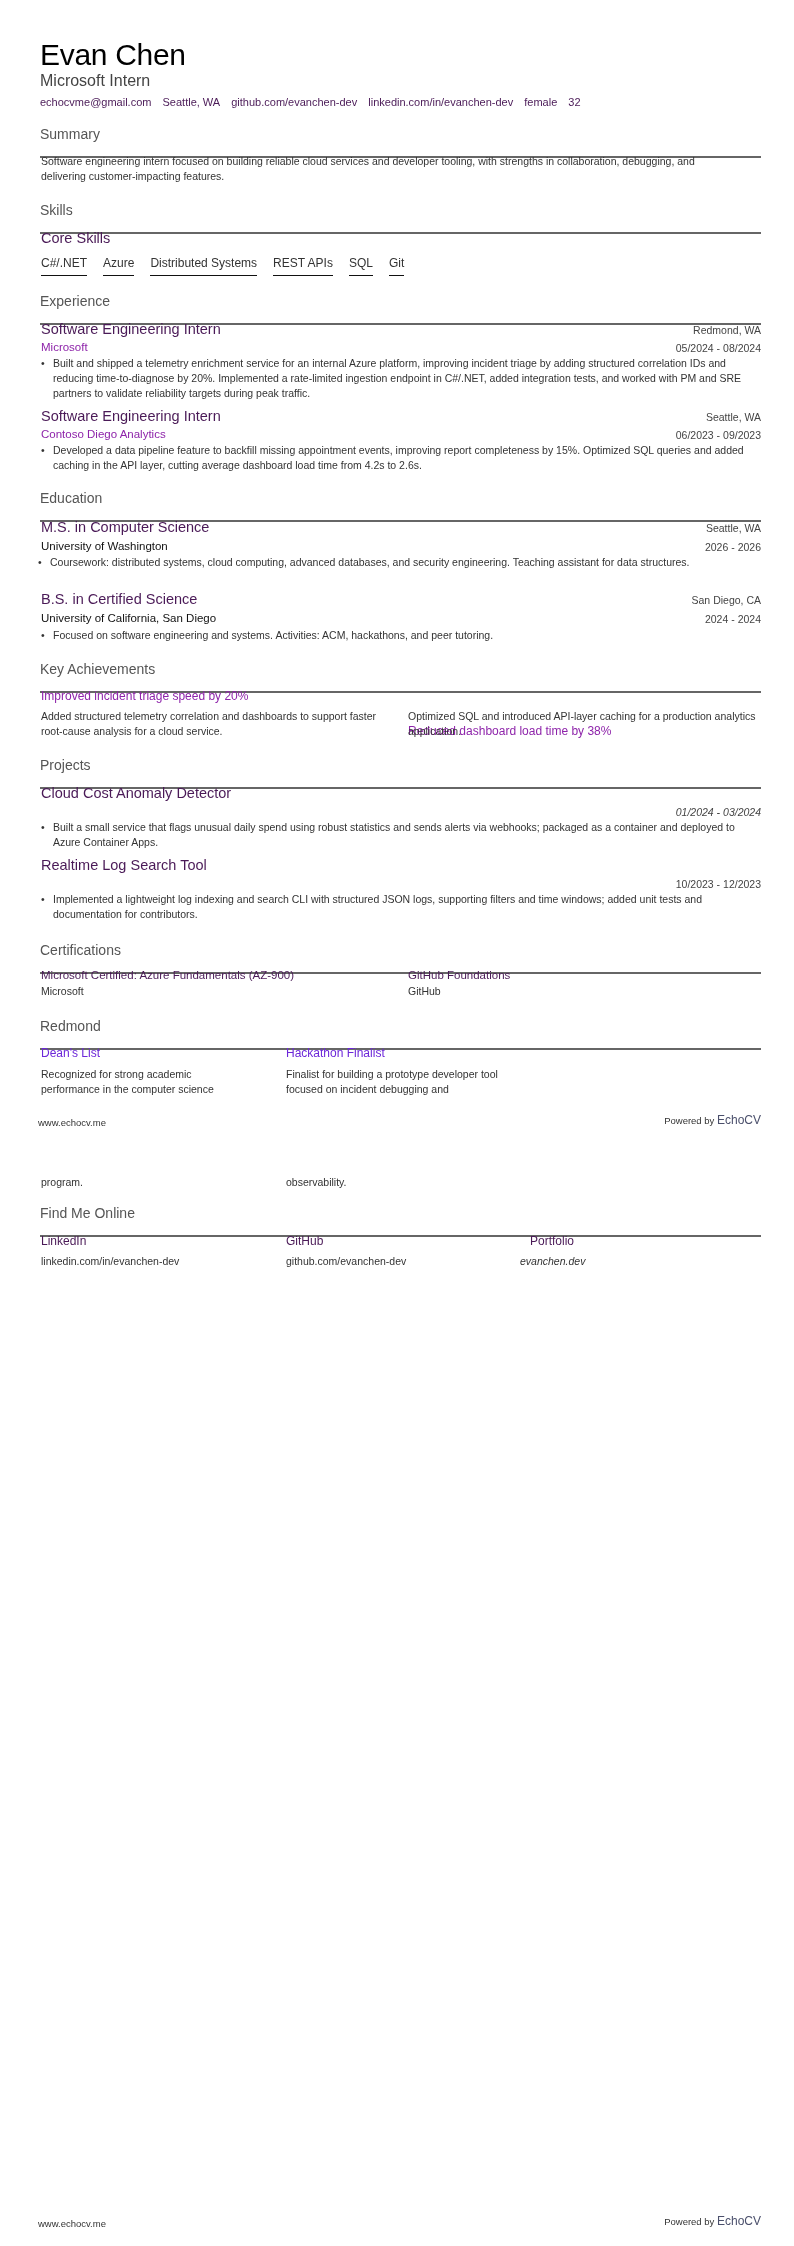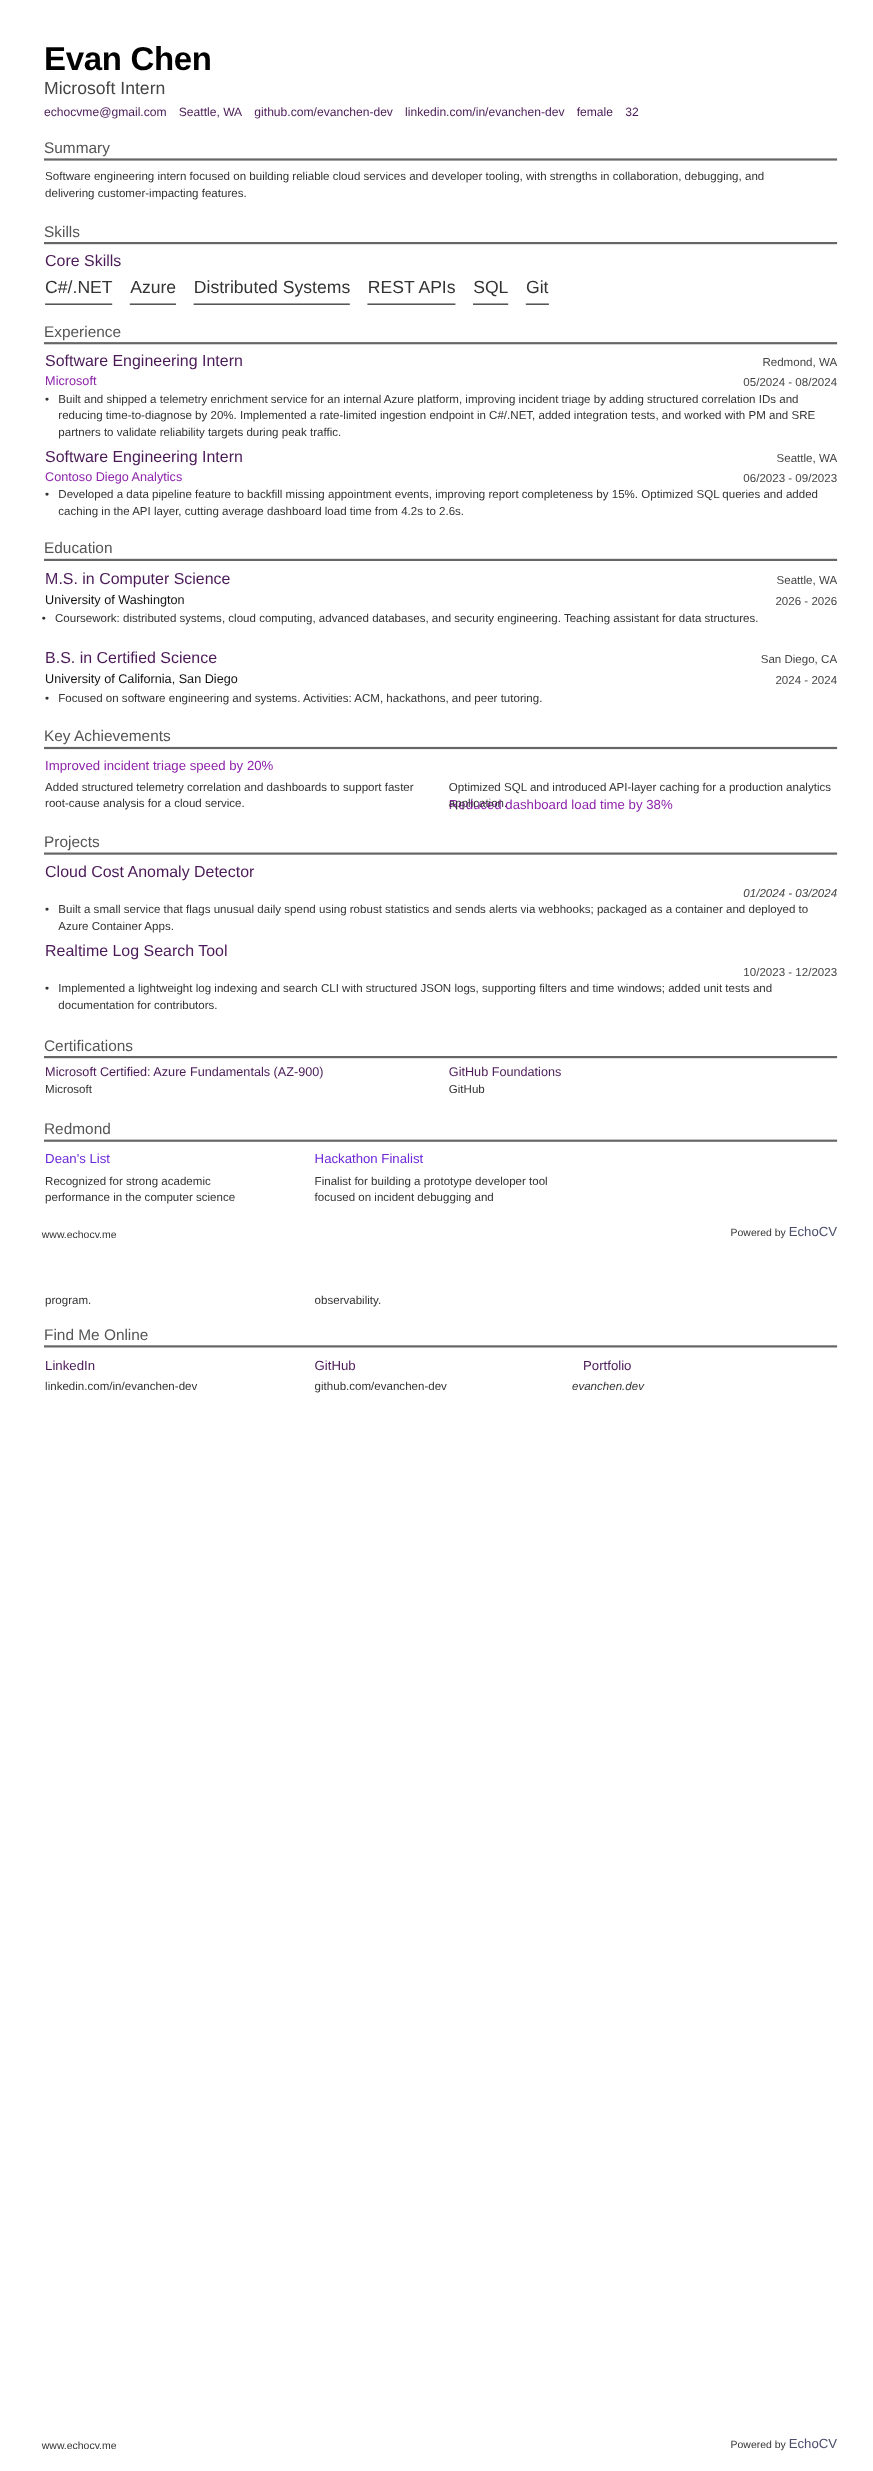--- a/index.html
+++ b/index.html
@@ -1,32 +1,32 @@
 <!DOCTYPE html>
 <html><head>
 <meta charset="utf-8">
 <style>
   * { box-sizing: border-box; margin: 0; padding: 0; }
   html, body { width: 794px; background: #ffffff; }
   body { font-family: "Liberation Sans", sans-serif; color: #333; position: relative; height: 2246px; }
-  .name { font-size: 30px; font-weight: bold; color: #000; position: absolute; top: 38px; left: 40px; letter-spacing: -0.3px; }
+  .name { font-size: 30px; font-weight: normal; color: #000; position: absolute; top: 38px; left: 40px; letter-spacing: -0.3px; }
   .title { font-size: 16px; color: #444; position: absolute; top: 72px; left: 40px; }
   .contacts { position: absolute; top: 96px; left: 40px; font-size: 11px; color: #4a1a57; white-space: nowrap; }
   .contacts span { margin-right: 8px; }
-  .section-h { position: absolute; left: 40px; width: 721px; font-size: 14px; color: #555; border-bottom: 2px solid #666; padding-bottom: 2px; }
+  .section-h { position: absolute; left: 40px; width: 721px; font-size: 14px; color: #555; border-bottom: 2px solid #666; padding-bottom: 14px; }
   .txt { font-size: 10.5px; color: #333; line-height: 15px; }
   .abs { position: absolute; }
   .item-title { font-size: 14.5px; color: #4a1a57; }
   .org { font-size: 11.5px; color: #8e24aa; }
   .org-dark { font-size: 11.5px; color: #111; }
   .right { position: absolute; right: 33px; font-size: 10.5px; color: #444; text-align: right; }
   ul.bul { list-style: none; }
   ul.bul li { position: relative; padding-left: 12px; font-size: 10.5px; line-height: 15px; color: #333; }
   ul.bul li::before { content: "•"; position: absolute; left: 0; top: 0; }
-  .skill { display: inline-block; font-size: 16px; color: #333; margin-right: 16px; padding-bottom: 5px; border-bottom: 1.5px solid #111; }
+  .skill { display: inline-block; font-size: 12px; color: #333; margin-right: 16px; padding-bottom: 5px; border-bottom: 1.5px solid #111; }
   .ach-title { font-size: 12px; color: #8e24aa; }
   .cert-title { font-size: 11.5px; color: #4a1a57; }
   .award-title { font-size: 12px; color: #6d28d9; }
   .link-title { font-size: 12px; color: #4a1a57; }
   .footer-l { position: absolute; left: 38px; font-size: 9.5px; color: #333; }
   .footer-r { position: absolute; right: 33px; font-size: 9.5px; color: #333; }
   .footer-r b { font-weight: normal; font-size: 12px; color: #4a4f6b; }
 </style>
 </head>
 <body>

